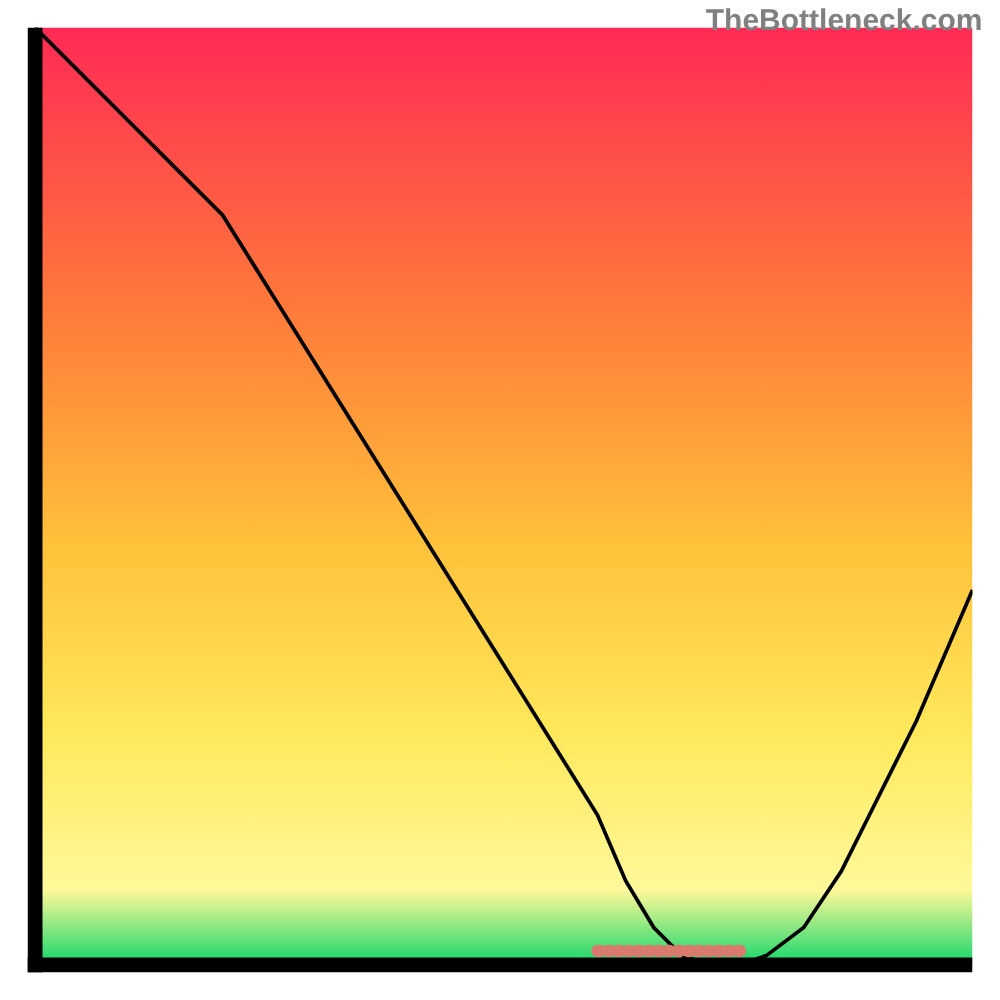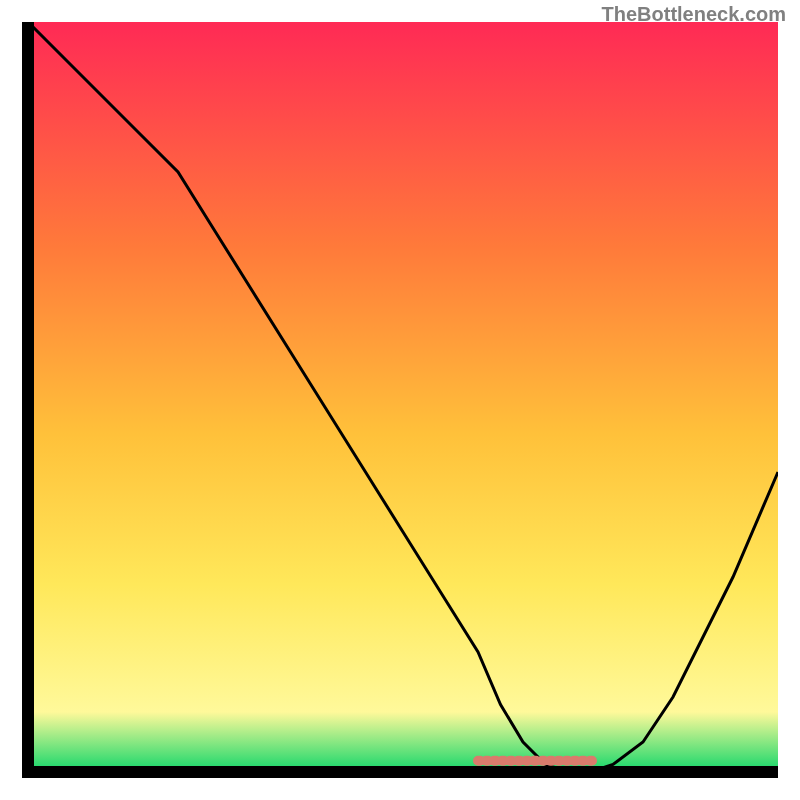--- a/index.html
+++ b/index.html
@@ -8,21 +8,21 @@
     width: 800px;
     height: 800px;
     background: #ffffff;
     position: relative;
     font-family: Arial, sans-serif;
   }
   .watermark {
     position: absolute;
     top: 3px;
     right: 14px;
-    font-size: 20px;
+    font-size: 24px;
     font-weight: bold;
     color: #808080;
     z-index: 10;
   }
   .chart-container {
     position: absolute;
     left: 22px;
     top: 22px;
     width: 756px;
     height: 756px;

